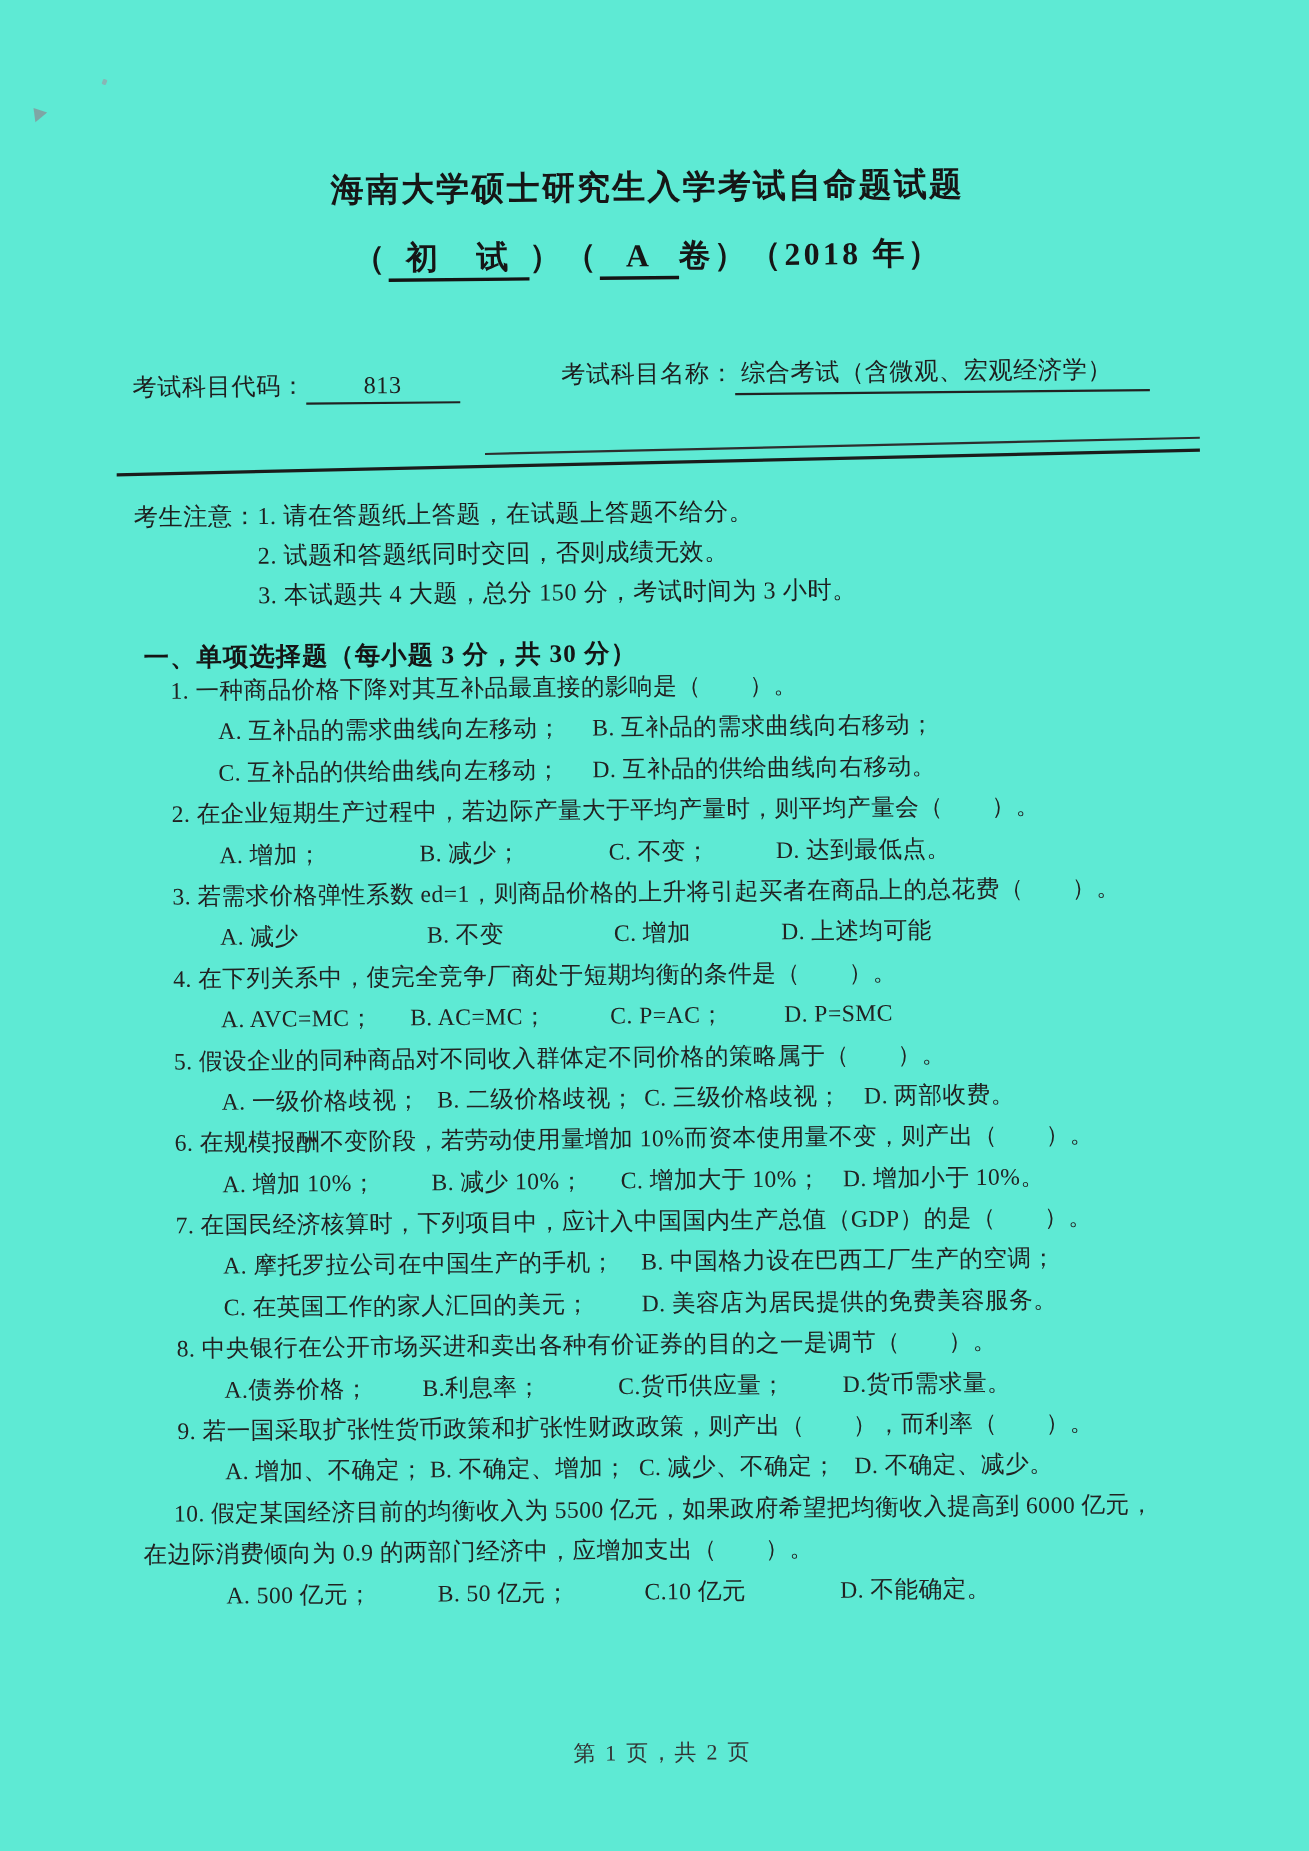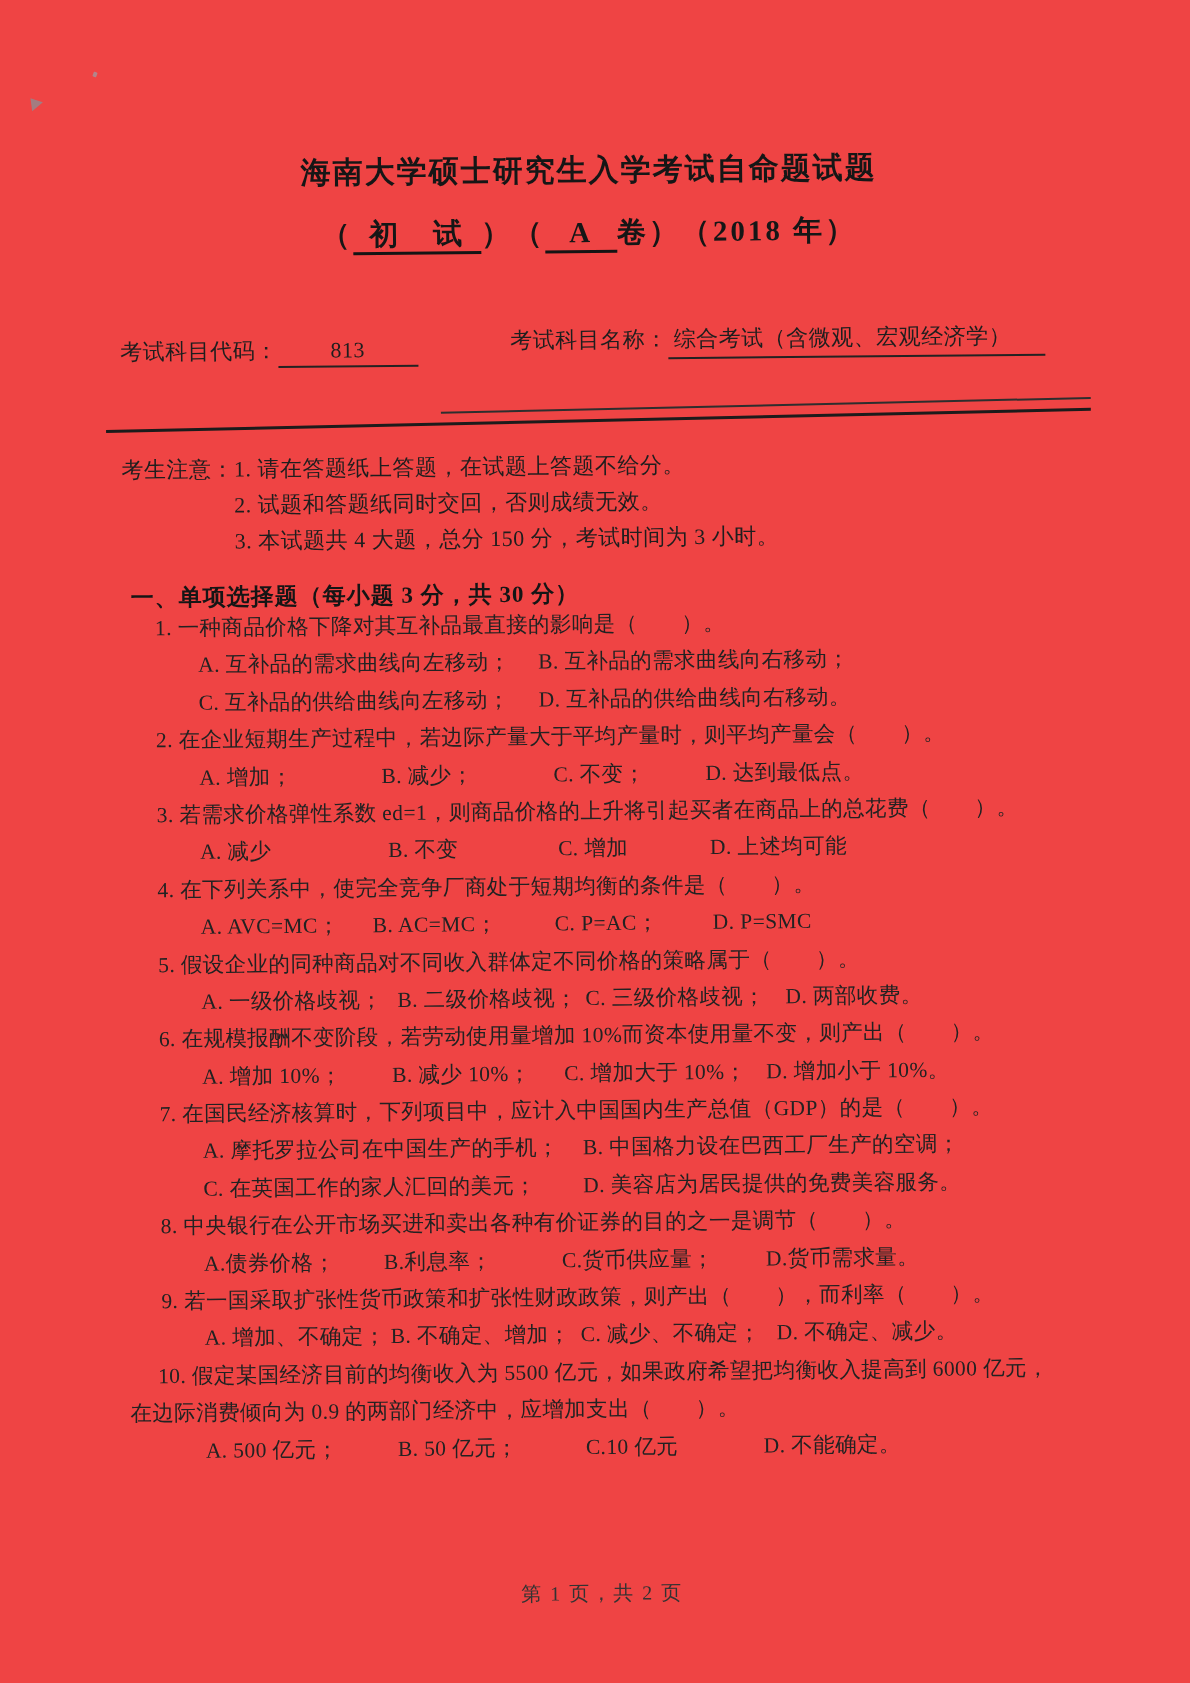--- a/index.html
+++ b/index.html
@@ -1,19 +1,19 @@
 <!DOCTYPE html>
 <html><head>
 <meta charset="utf-8">
 <style>
   html,body { margin:0; padding:0; background:#ffffff; }
   .page {
     position:relative;
     width:1190px; height:1683px;
-    background:#ef4444;
+    background:#5eead4;
     overflow:hidden;
     font-family:"Liberation Serif", serif;
     color:#1e1e1e;
   }
   .content {
     position:absolute; inset:0;
     transform:rotate(-0.55deg);
     transform-origin:50% 50%;
   }
   

